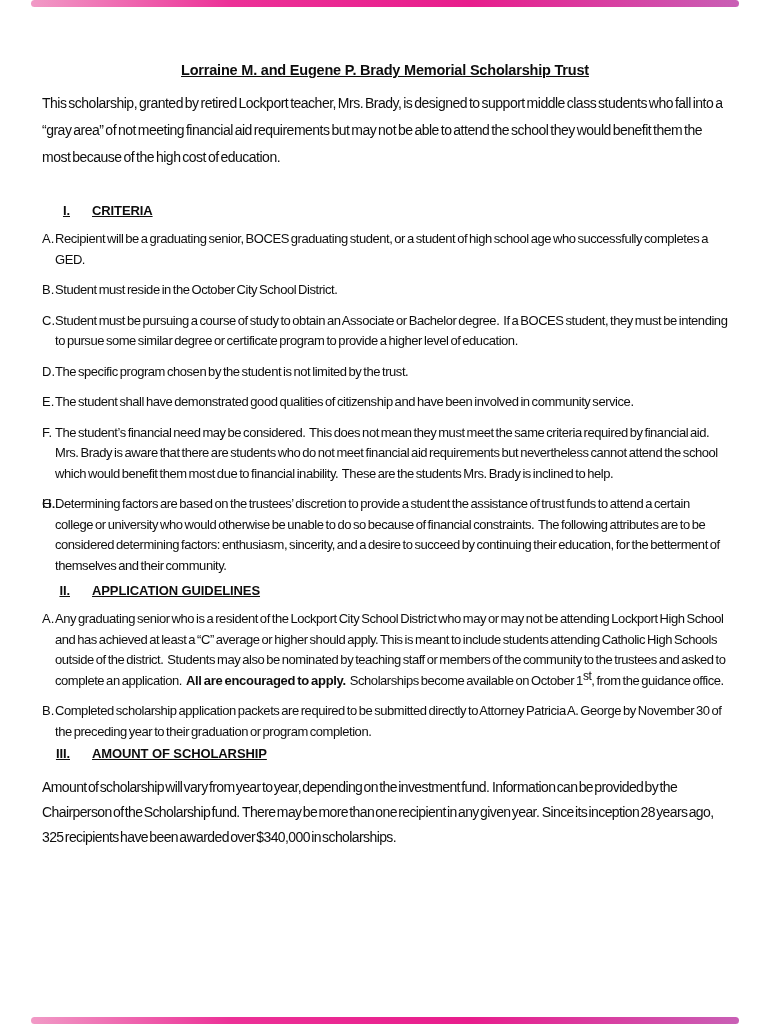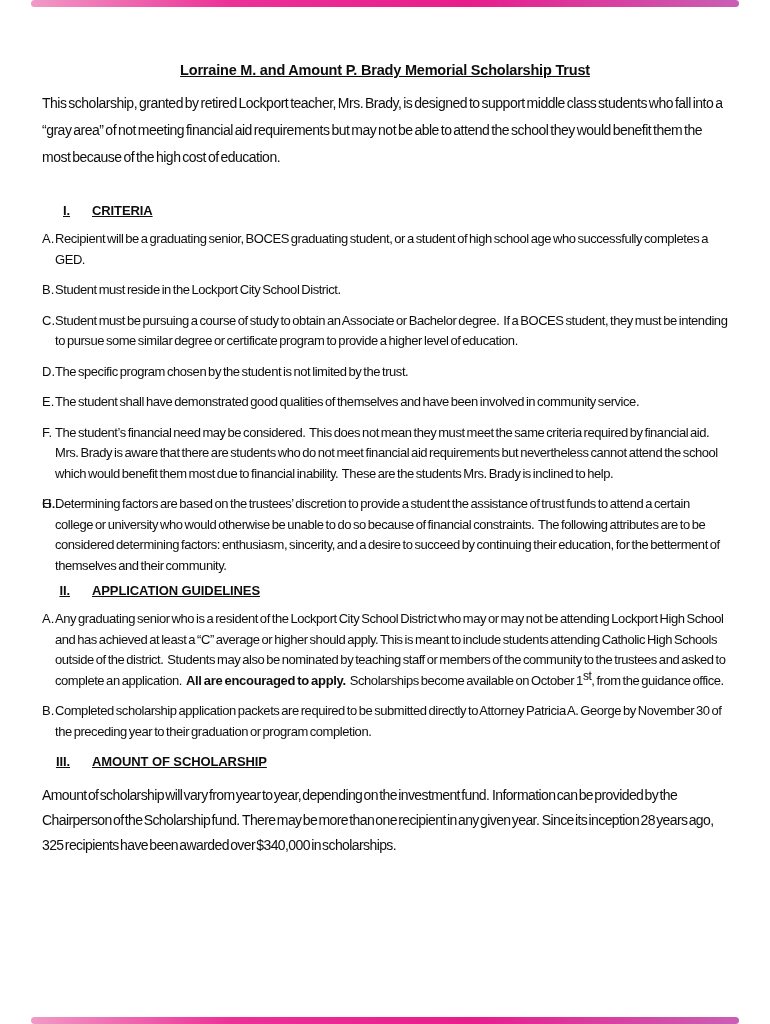--- a/index.html
+++ b/index.html
@@ -68,21 +68,21 @@
     width: 28px;
     text-align: right;
     text-decoration: underline;
   }
   .sec-heading .label {
     margin-left: 22px;
     text-decoration: underline;
   }
   .heading-1 { margin-top: 32px; }
   .heading-2 { margin-top: 7px; }
-  .heading-3 { margin-top: 12px; }
+  .heading-3 { margin-top: 4px; }
 
   .item {
     position: relative;
     padding-left: 13px;
     margin-top: 10px;
     font-size: 13px;
     line-height: 20.5px;
     letter-spacing: -0.45px;
     word-spacing: -1.2px;
   }
@@ -102,48 +102,48 @@
     line-height: 0;
   }
 </style>
 </head>
 <body>
 
 <div class="watermark-bar top" style="background: linear-gradient(90deg, rgb(241, 154, 198) 0%, rgb(236, 49, 151) 28%, rgb(232, 29, 140) 62%, rgb(201, 95, 181) 100%);"></div>
 
 <div class="page">
 
-  <div class="doc-title">Lorraine M. and Amount P. Brady Memorial Scholarship Trust</div>
+  <div class="doc-title">Lorraine M. and Eugene P. Brady Memorial Scholarship Trust</div>
 
   <p class="intro">This scholarship, granted by retired Lockport teacher, Mrs. Brady, is designed to support middle class students who fall into a “gray area” of not meeting financial aid requirements but may not be able to attend the school they would benefit them the most because of the high cost of education.</p>
 
   <div class="sec-heading heading-1">
     <span class="numeral">I.</span><span class="label">CRITERIA</span>
   </div>
 
   <div>
     <div class="item first">
       <span class="letter">A.</span>
       <span class="text">Recipient will be a graduating senior, BOCES graduating student, or a student of high school age who successfully completes a GED.</span>
     </div>
     <div class="item">
       <span class="letter">B.</span>
-      <span class="text">Student must reside in the Lockport City School District.</span>
+      <span class="text">Student must reside in the October City School District.</span>
     </div>
     <div class="item">
       <span class="letter">C.</span>
       <span class="text">Student must be pursuing a course of study to obtain an Associate or Bachelor degree.  If a BOCES student, they must be intending to pursue some similar degree or certificate program to provide a higher level of education.</span>
     </div>
     <div class="item">
       <span class="letter">D.</span>
       <span class="text">The specific program chosen by the student is not limited by the trust.</span>
     </div>
     <div class="item">
       <span class="letter">E.</span>
-      <span class="text">The student shall have demonstrated good qualities of themselves and have been involved in community service.</span>
+      <span class="text">The student shall have demonstrated good qualities of citizenship and have been involved in community service.</span>
     </div>
     <div class="item">
       <span class="letter">F.</span>
       <span class="text">The student’s financial need may be considered.  This does not mean they must meet the same criteria required by financial aid.  Mrs. Brady is aware that there are students who do not meet financial aid requirements but nevertheless cannot attend the school which would benefit them most due to financial inability.  These are the students Mrs. Brady is inclined to help.</span>
     </div>
     <div class="item">
       <span class="letter">G.</span>
     </div>
     <div class="item">
       <span class="letter">H.</span>

